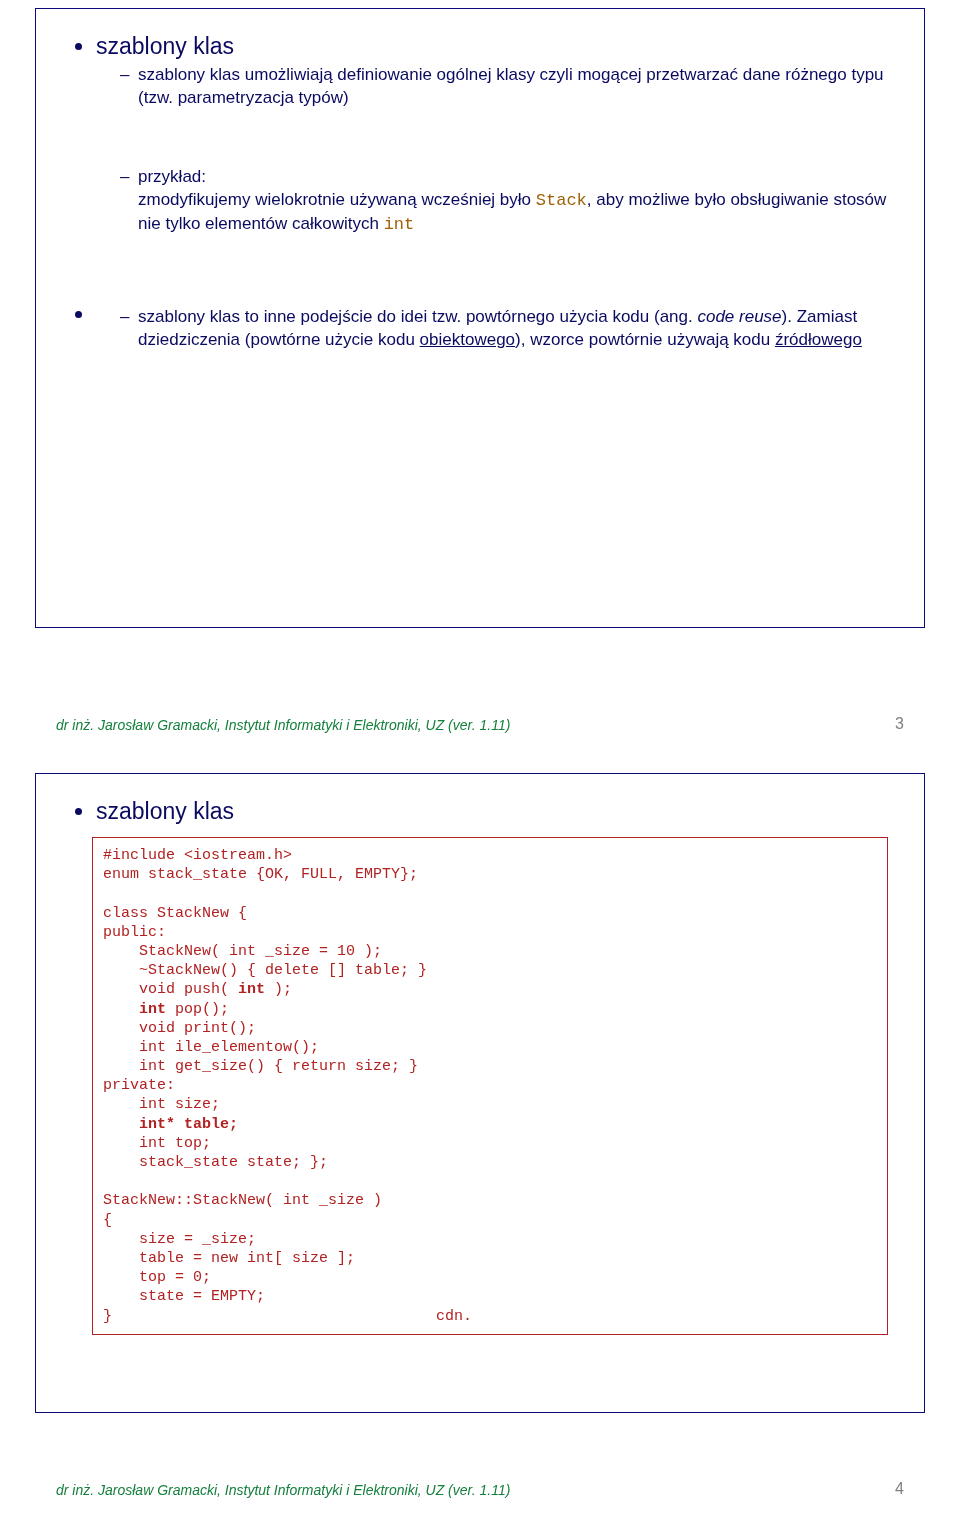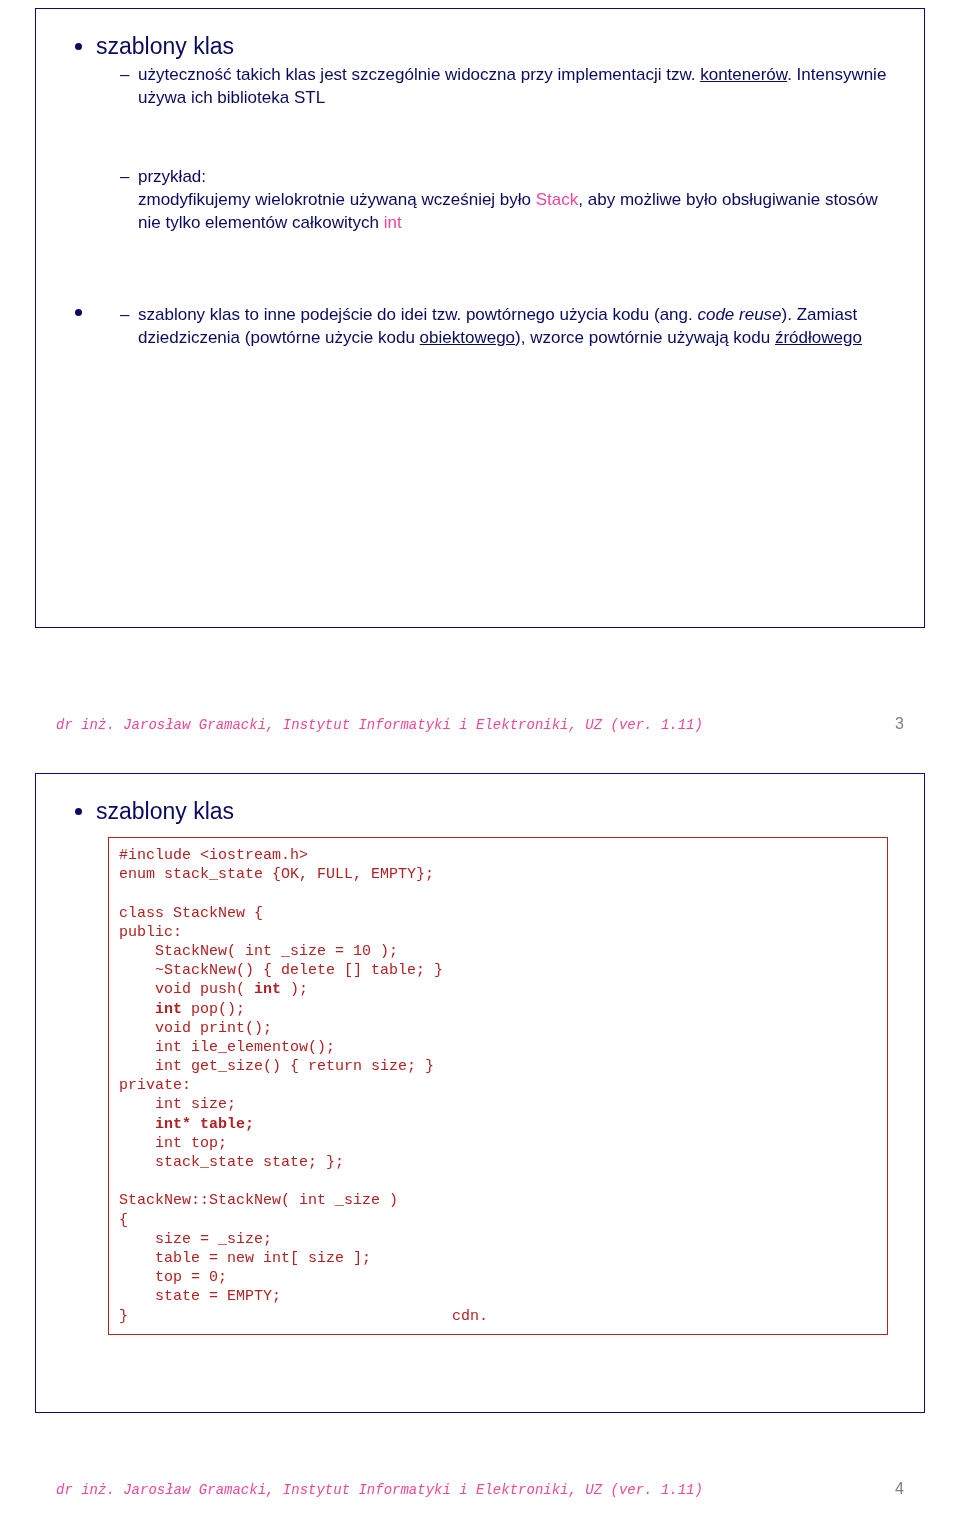--- a/index.html
+++ b/index.html
@@ -5,46 +5,44 @@
   html,body{margin:0;padding:0;background:#fff;font-family:Verdana,Geneva,sans-serif;color:#000;}
   .page{width:960px;margin:0 auto;position:relative;box-sizing:border-box;}
   .slide{width:920px;height:735px;margin:0 auto 30px auto;box-sizing:border-box;position:relative;}
   .frame{border:1px solid #0a0a7a;width:890px;margin:8px auto 0 auto;box-sizing:border-box;padding:12px 12px 18px 12px;min-height:620px;}
   .frame2{border:1px solid #0a0a7a;width:890px;margin:8px auto 0 auto;box-sizing:border-box;padding:12px 12px 18px 12px;min-height:640px;}
   ul.lvl1{list-style:disc;margin:12px;padding-left:36px;}
   ul.lvl1>li{font-size:23px;color:#0a0a60;margin-bottom:10px;}
   ul.lvl2{list-style:none;margin:4px 0 16px 0;padding-left:24px;}
   ul.lvl2>li{font-size:17px;color:#0a0a60;margin-bottom:8px;line-height:1.35;position:relative;padding-left:18px;}
   ul.lvl2>li::before{content:"–";position:absolute;left:0;top:0;}
-  .code{font-family:Liberation Sans, sans-serif;color:#ec4899;}
+  .code{font-family:Liberation Mono, monospace;color:#a16207;}
   .under{text-decoration:underline;}
   .ital{font-style:italic;}
   .bold{font-weight:bold;}
   .footer{position:absolute;bottom:10px;left:36px;right:36px;display:flex;justify-content:space-between;align-items:flex-end;}
-  .footer-left{color:#ec4899;font-size:14px;font-style:italic;font-family:Liberation Mono, monospace;}
+  .footer-left{color:#15803d;font-size:14px;font-style:italic;font-family:Liberation Sans, sans-serif;}
   .footer-right{color:#808080;font-size:16px;}
-  .codebox{border:1px solid #b22222;padding:8px 10px;margin:6px 24px 0 60px;font-family:"Courier New",monospace;font-size:15px;line-height:1.28;color:#b22222;white-space:pre;}
+  .codebox{border:1px solid #b22222;padding:8px 10px;margin:6px 24px 0 44px;font-family:"Courier New",monospace;font-size:15px;line-height:1.28;color:#b22222;white-space:pre;}
   .codebox .kw{color:#b22222;font-weight:bold;}
   .cdn{color:#b22222;}
   .gap{height:36px;}
 </style>
 </head>
 <body>
 
 <div class="page">
 
   <div class="slide">
     <div class="frame">
       <ul class="lvl1">
         <li>
           <span>szablony klas</span>
           <ul class="lvl2">
-            <li>
-              <span>użyteczność takich klas jest szczególnie widoczna przy implementacji tzw. </span><span class="under">kontenerów</span><span>. Intensywnie używa ich biblioteka STL</span>
-            </li>
+            <li><span>szablony klas umożliwiają definiowanie ogólnej klasy czyli mogącej przetwarzać dane różnego typu (tzw. parametryzacja typów)</span></li>
           </ul>
           <div class="gap"></div>
           <ul class="lvl2">
             <li>
               <span>przykład:</span><br>
               <span>zmodyfikujemy wielokrotnie używaną wcześniej było </span><span class="code">Stack</span><span>, aby możliwe było obsługiwanie stosów nie tylko elementów całkowitych </span><span class="code">int</span>
             </li>
           </ul>
         </li>
       </ul>

